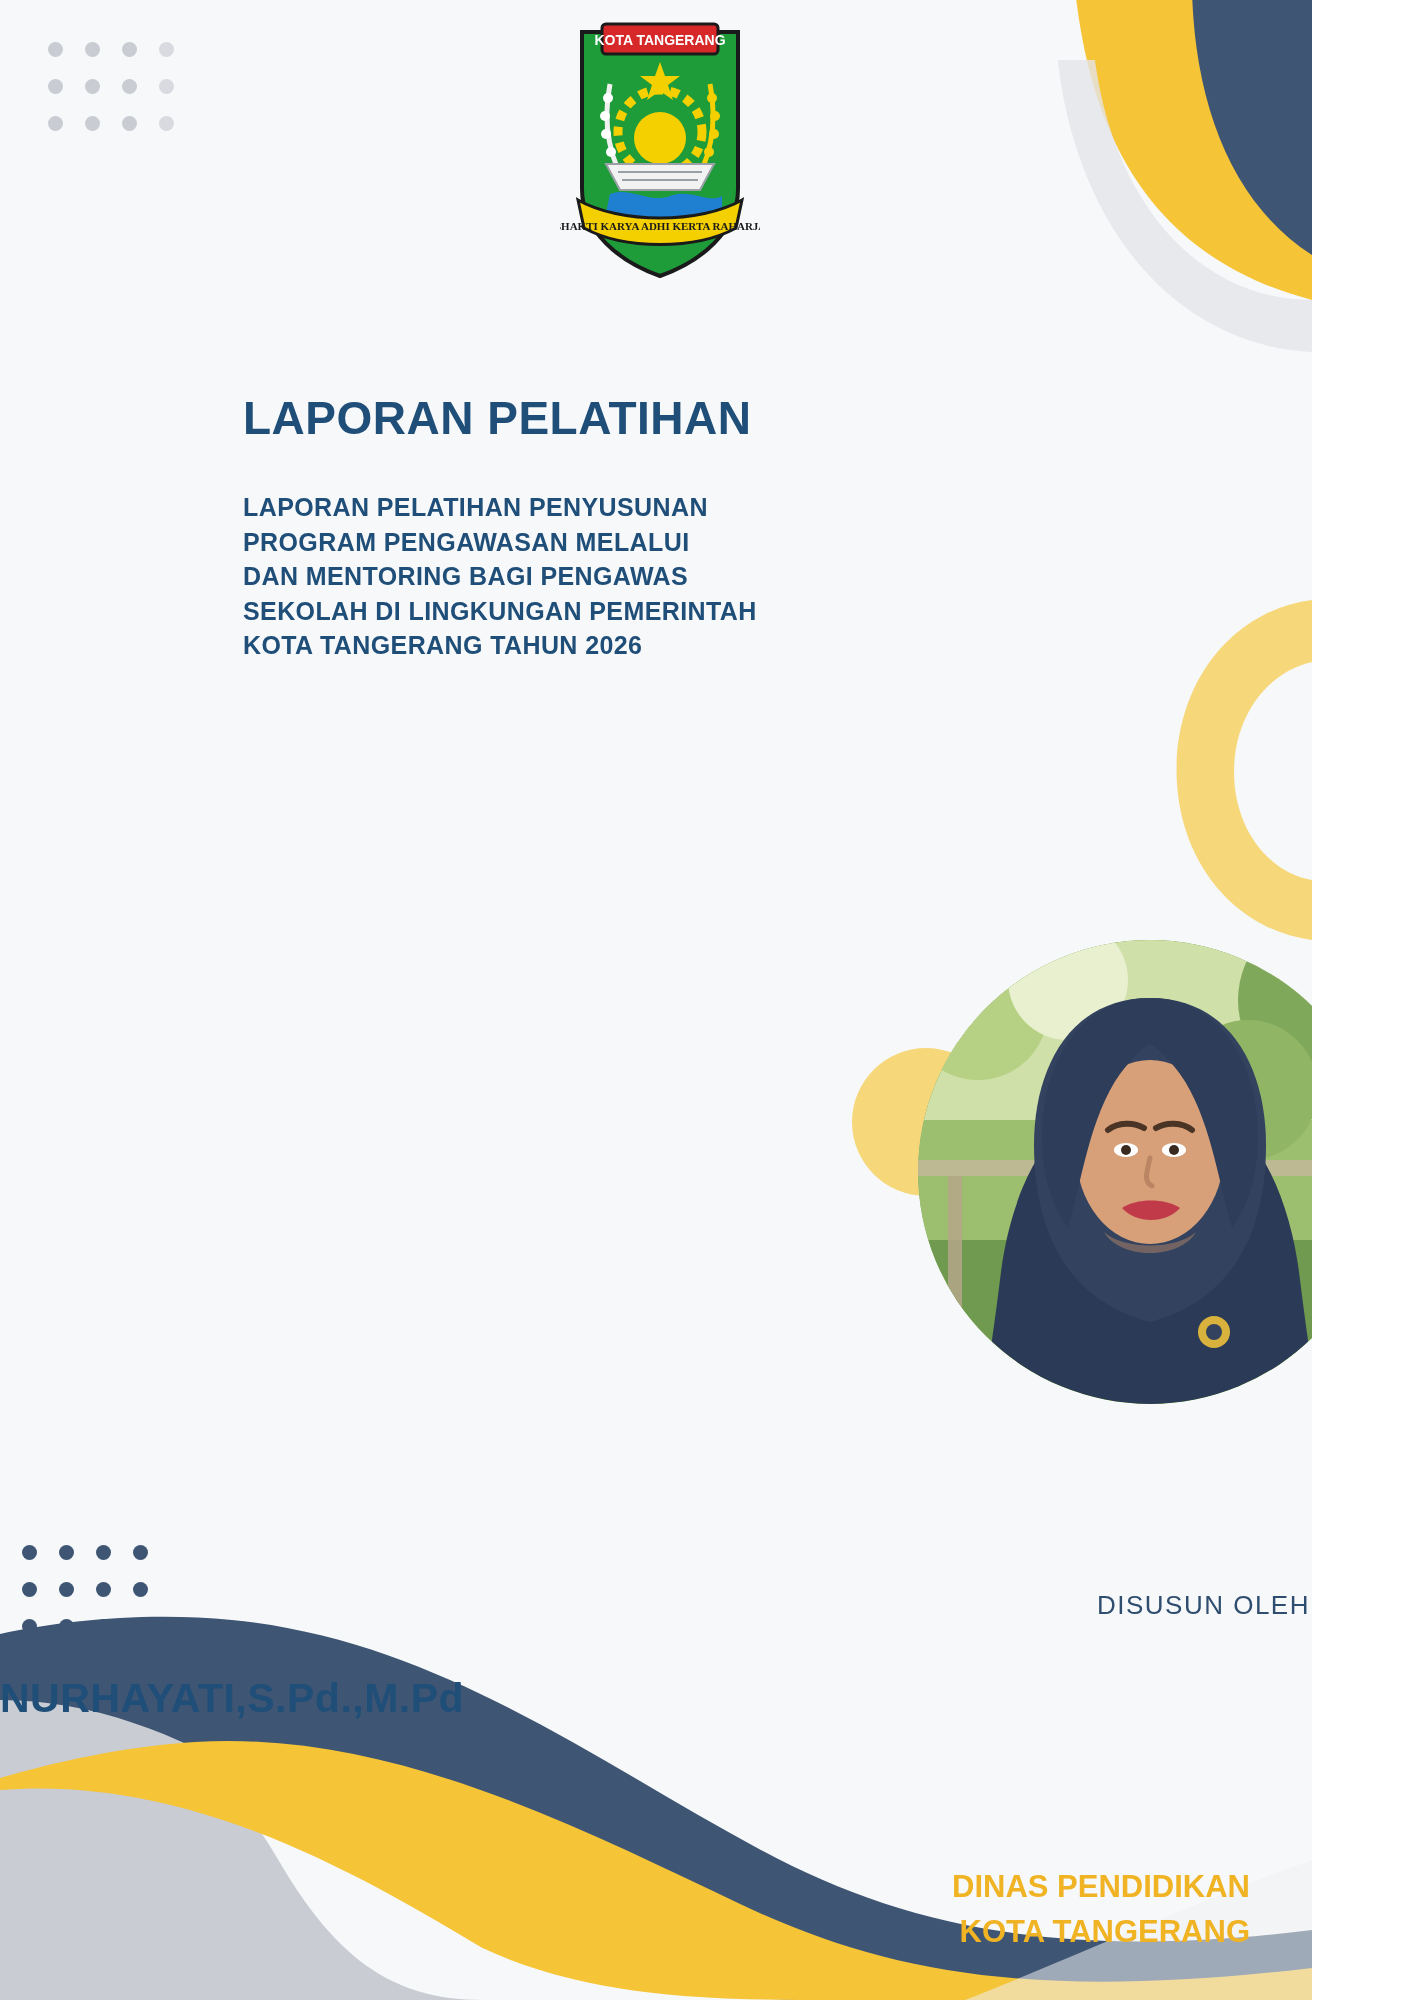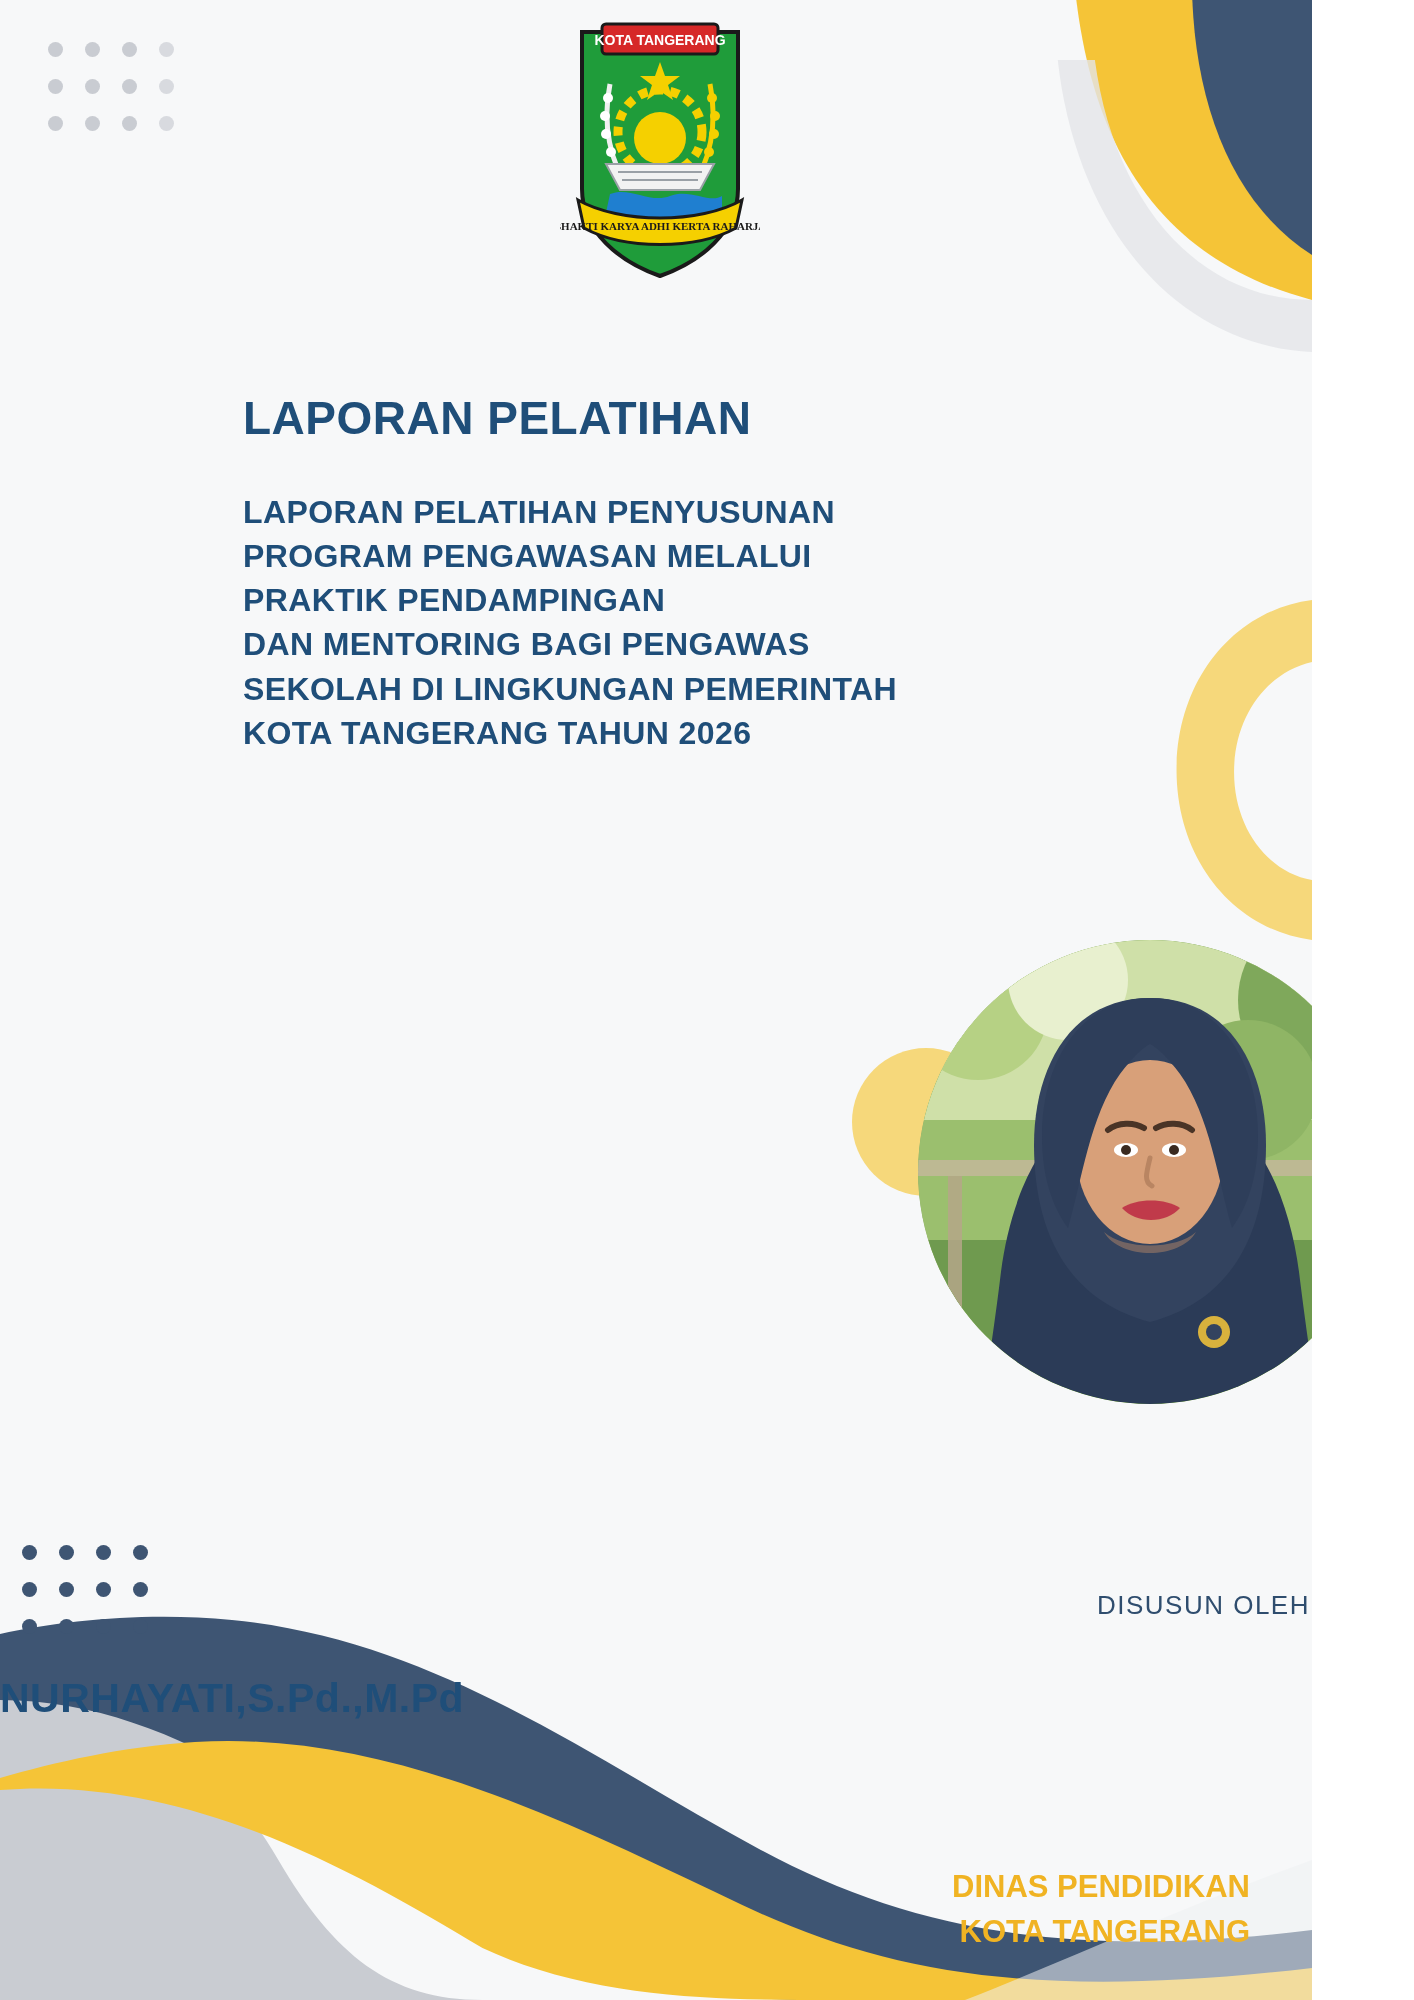--- a/index.html
+++ b/index.html
@@ -72,21 +72,21 @@
     font-size: 46px;
     font-weight: bold;
     letter-spacing: 0.5px;
     color: #1f4e79;
   }
   .title-sub {
     position: absolute;
     left: 243px;
     top: 490px;
     width: 910px;
-    font-size: 32px;
+    font-size: 25px;
     font-weight: bold;
     line-height: 1.38;
     letter-spacing: 0.4px;
     color: #1f4e79;
   }
   .title-sub div { white-space: nowrap; }
 
   
   .yellow-circle-behind {
     position: absolute;
@@ -232,21 +232,20 @@
       <path d="M18 186 C60 210 140 210 182 186 L176 214 C136 236 64 236 24 214 Z" fill="#f5d000" stroke="#1a1a1a" stroke-width="3"></path>
       <text x="100" y="216" text-anchor="middle" font-family="'Liberation Serif', serif" font-size="11" font-weight="bold" fill="#1a1a1a">BHAKTI KARYA ADHI KERTA RAHARJA</text>
     </svg>
   </div>
 
   <h1 class="title-main">LAPORAN PELATIHAN</h1>
 
   <div class="title-sub">
     <div>LAPORAN PELATIHAN PENYUSUNAN</div>
     <div>PROGRAM PENGAWASAN MELALUI</div>
-    <div>PRAKTIK PENDAMPINGAN</div>
     <div>DAN MENTORING BAGI PENGAWAS</div>
     <div>SEKOLAH DI LINGKUNGAN PEMERINTAH</div>
     <div>KOTA TANGERANG TAHUN 2026</div>
   </div>
 
   <div class="yellow-circle-behind"></div>
 
   <div class="portrait">
     <svg viewBox="0 0 464 464" width="464" height="464">
       <defs>

